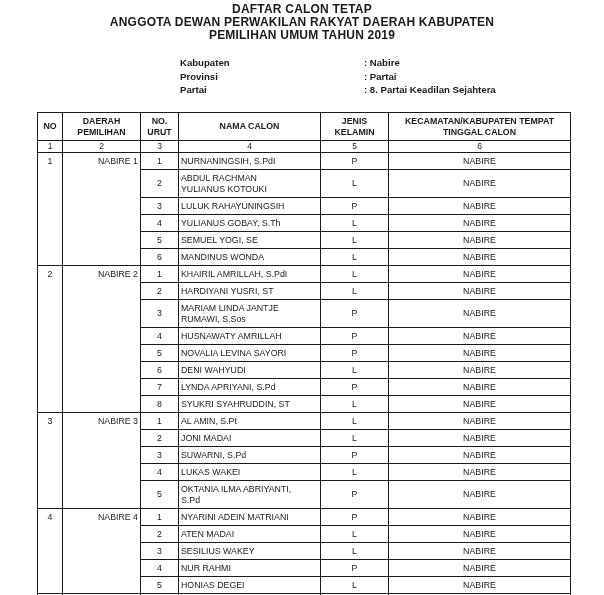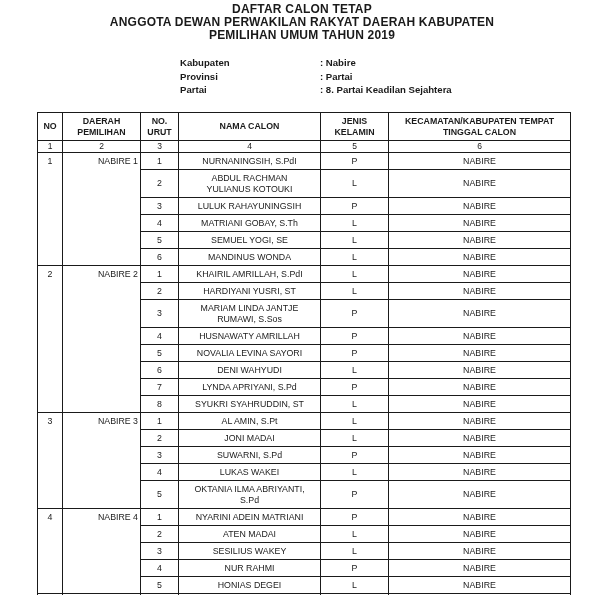--- a/index.html
+++ b/index.html
@@ -17,21 +17,21 @@
     position: absolute; top: 3px; left: 0; width: 604px;
     text-align: center; font-weight: bold;
     font-size: 12px; line-height: 13px;
     letter-spacing: 0.2px;
   }
 
   .info-block {
     position: absolute; top: 56px; left: 180px;
     font-size: 9.6px; font-weight: bold; line-height: 13.5px;
   }
-  .info-row { display: flex; }
+  .info-row { display: flex; gap: 44px; }
   .info-label { width: 140px; }
 
   table.doc-table {
     position: absolute; top: 112px; left: 37px;
     width: 533px; border-collapse: collapse; table-layout: fixed;
   }
   .doc-table td, .doc-table th {
     border: 1px solid #1a1a1a;
     font-size: 8.8px;
     padding: 1px 2px;
@@ -39,21 +39,21 @@
     vertical-align: middle;
     overflow: hidden;
     line-height: 11px;
     font-weight: normal;
   }
   .doc-table th { font-weight: bold; }
   tr.header-row { height: 28px; }
   tr.number-row { height: 12px; }
   tr.number-row td { padding: 0 2px; font-size: 8.5px; }
   td.cell-daerah { text-align: right; }
-  td.cell-nama  { text-align: center; }
+  td.cell-nama  { text-align: left; }
   td.group-cell { vertical-align: top; padding-top: 3px; }
   tr.partial-row { height: 7px; }
 </style>
 </head>
 <body>
 
 <div class="page">
 
   <div class="title-block">
     <div>DAFTAR CALON TETAP</div>
@@ -119,21 +119,21 @@
           <td>NABIRE</td>
         </tr>
         <tr style="height: 17px;">
           <td>3</td>
           <td class="cell-nama">LULUK RAHAYUNINGSIH</td>
           <td>P</td>
           <td>NABIRE</td>
         </tr>
         <tr style="height: 17px;">
           <td>4</td>
-          <td class="cell-nama">MATRIANI GOBAY, S.Th</td>
+          <td class="cell-nama">YULIANUS GOBAY, S.Th</td>
           <td>L</td>
           <td>NABIRE</td>
         </tr>
         <tr style="height: 17px;">
           <td>5</td>
           <td class="cell-nama">SEMUEL YOGI, SE</td>
           <td>L</td>
           <td>NABIRE</td>
         </tr>
         <tr style="height: 17px;">

